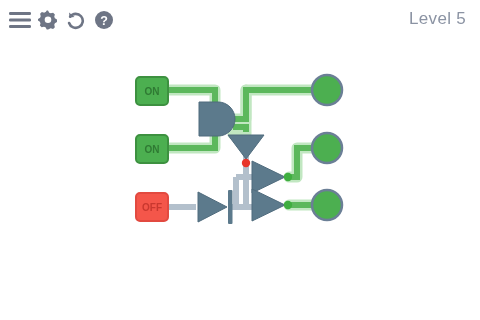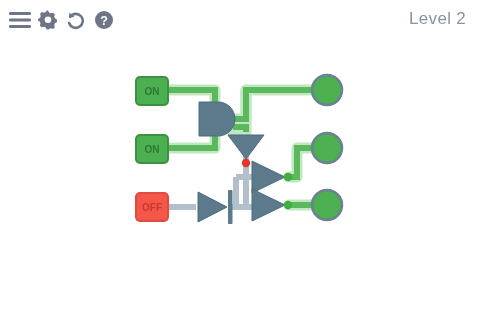--- a/index.html
+++ b/index.html
@@ -68,21 +68,21 @@
       </svg>
     </div>
 
     <div class="tool" id="tool-help">
       <svg width="20" height="20" viewBox="0 0 20 20" aria-hidden="true">
         <circle cx="10" cy="10" r="9" fill="#6e7585"></circle>
         <text x="10" y="14.6" text-anchor="middle" font-family="Liberation Sans, sans-serif" font-size="12.5" font-weight="bold" fill="#ffffff">?</text>
       </svg>
     </div>
 
-    <div id="level-label">Level 2</div>
+    <div id="level-label">Level 5</div>
   </div>
 
   <div id="board">
     <svg width="480" height="280" viewBox="0 0 480 280" aria-hidden="false">
 
       <g>
 
         <g stroke="#8fd48f" stroke-width="11" fill="none" stroke-linecap="round" stroke-linejoin="round" opacity="0.55">
           <path d="M168,58 H215 V78"></path>
           <path d="M168,116 H215 V96"></path>

